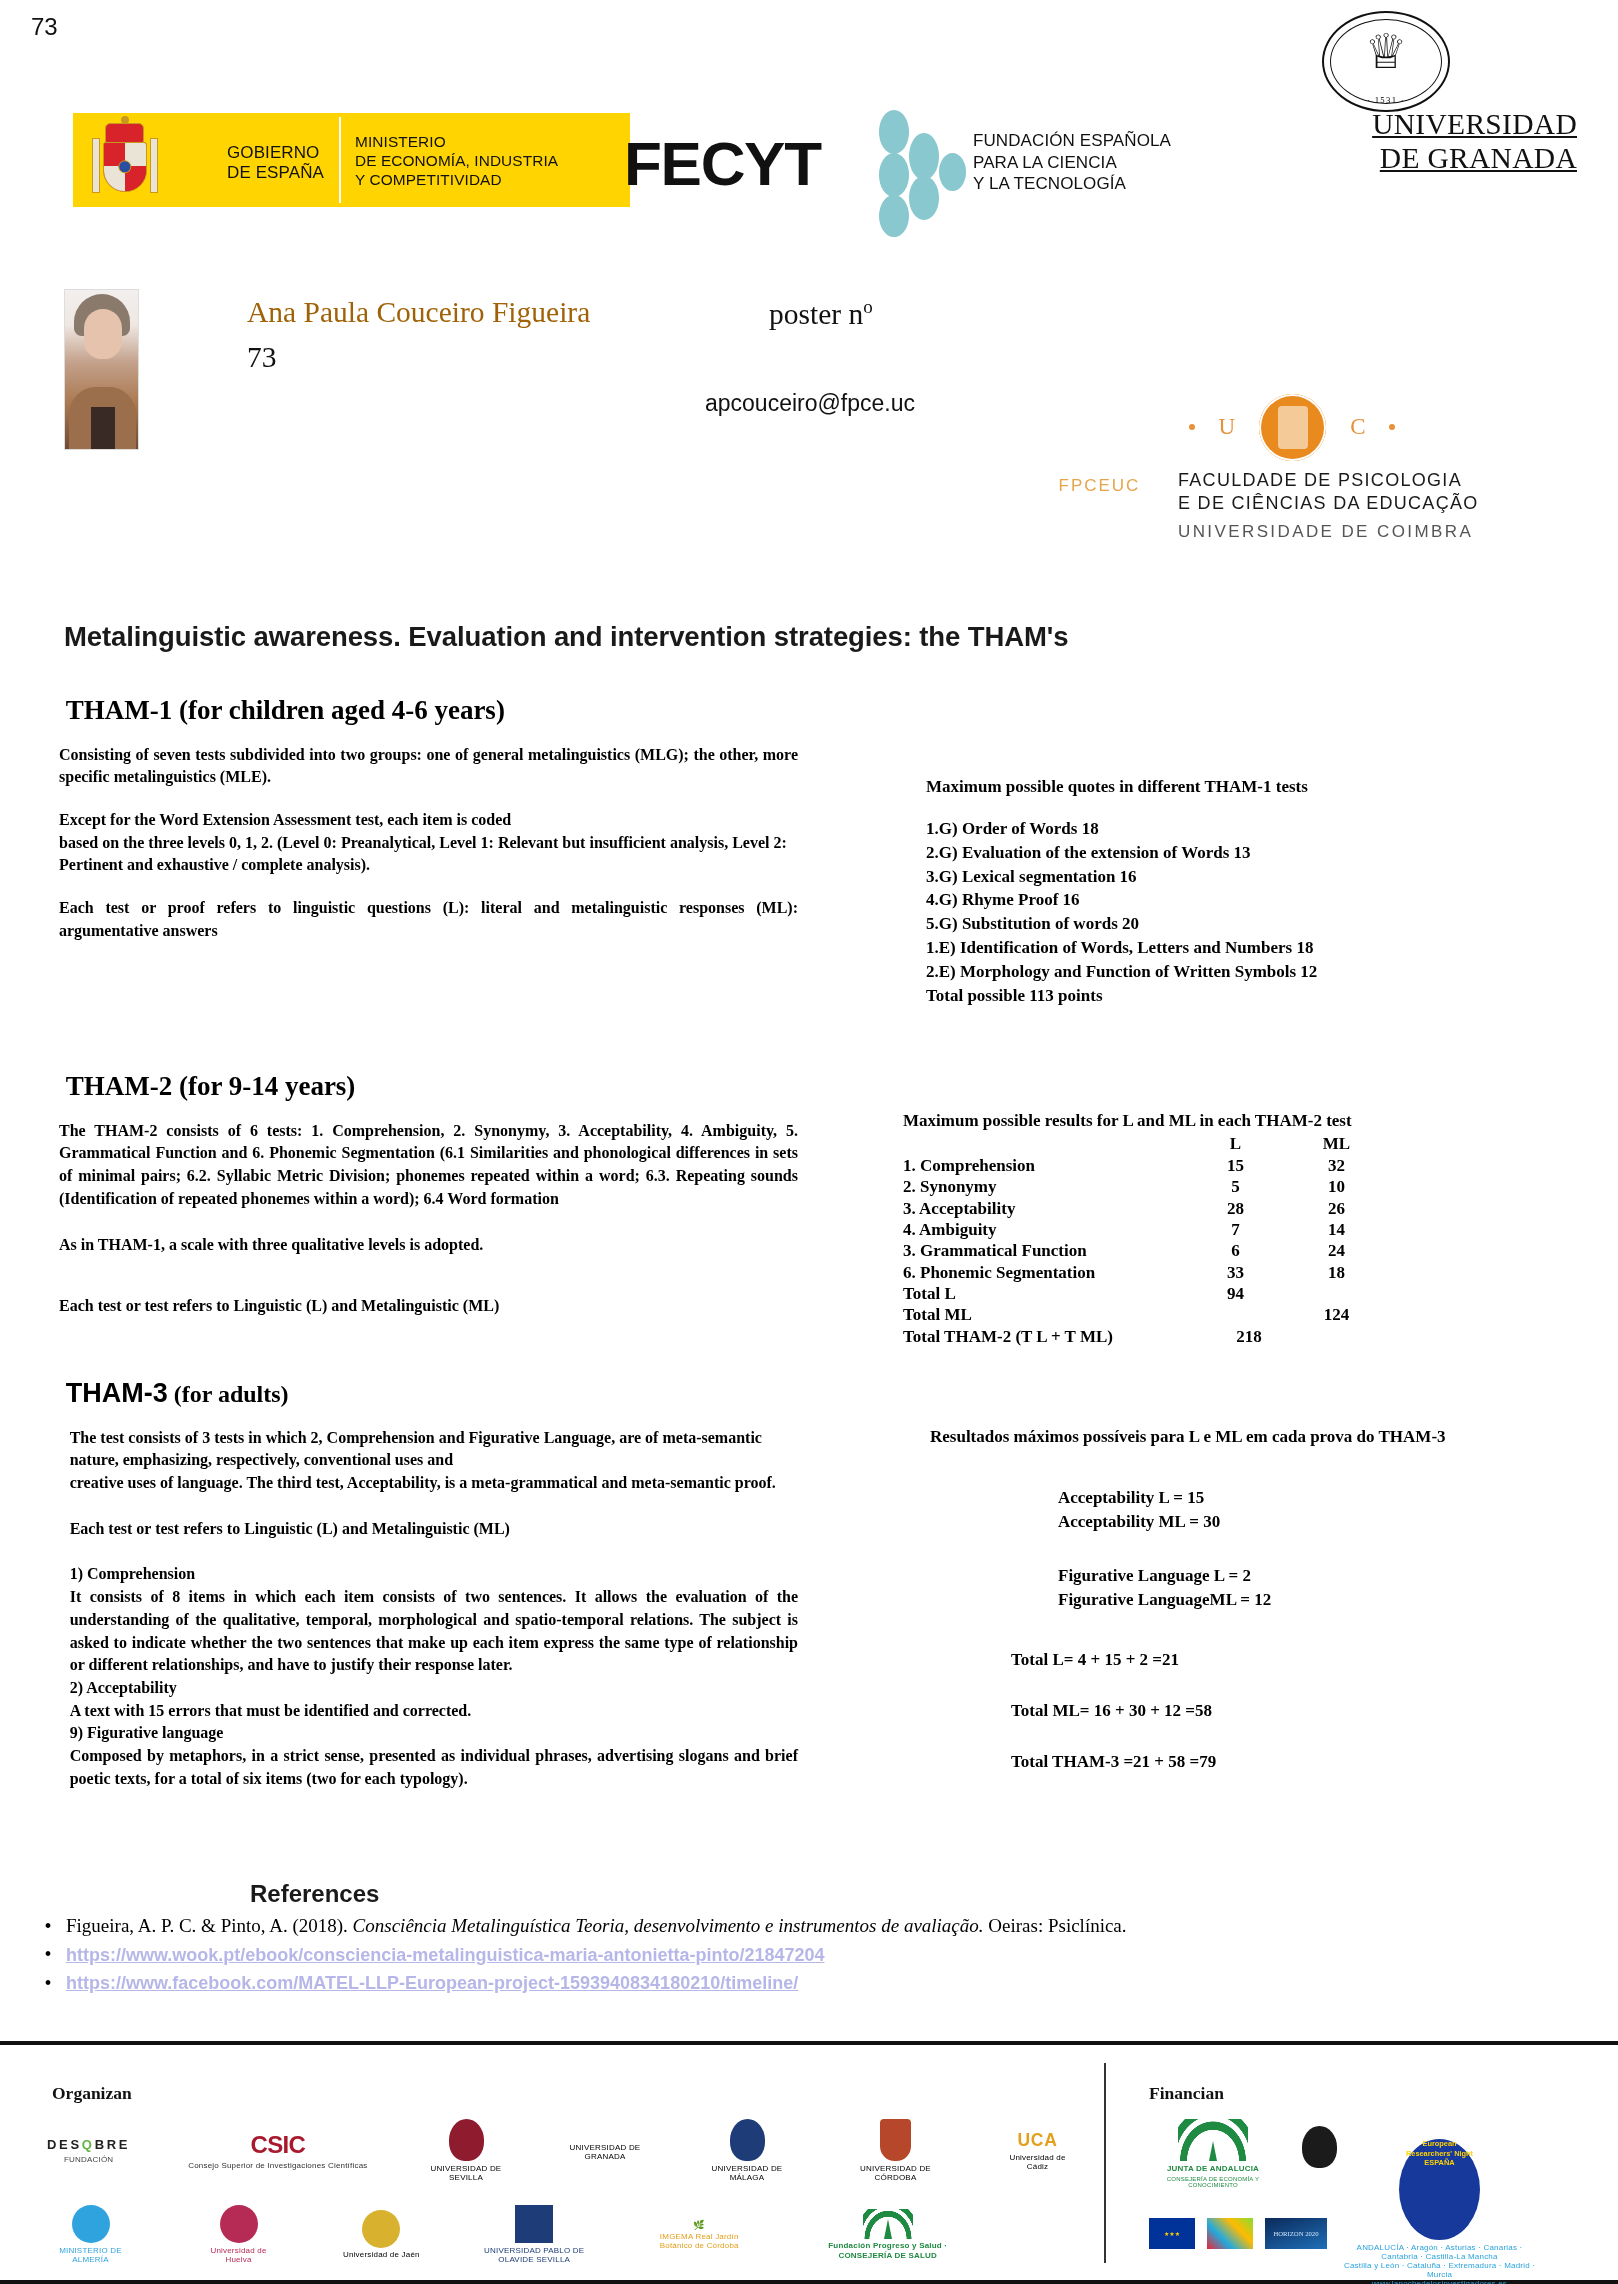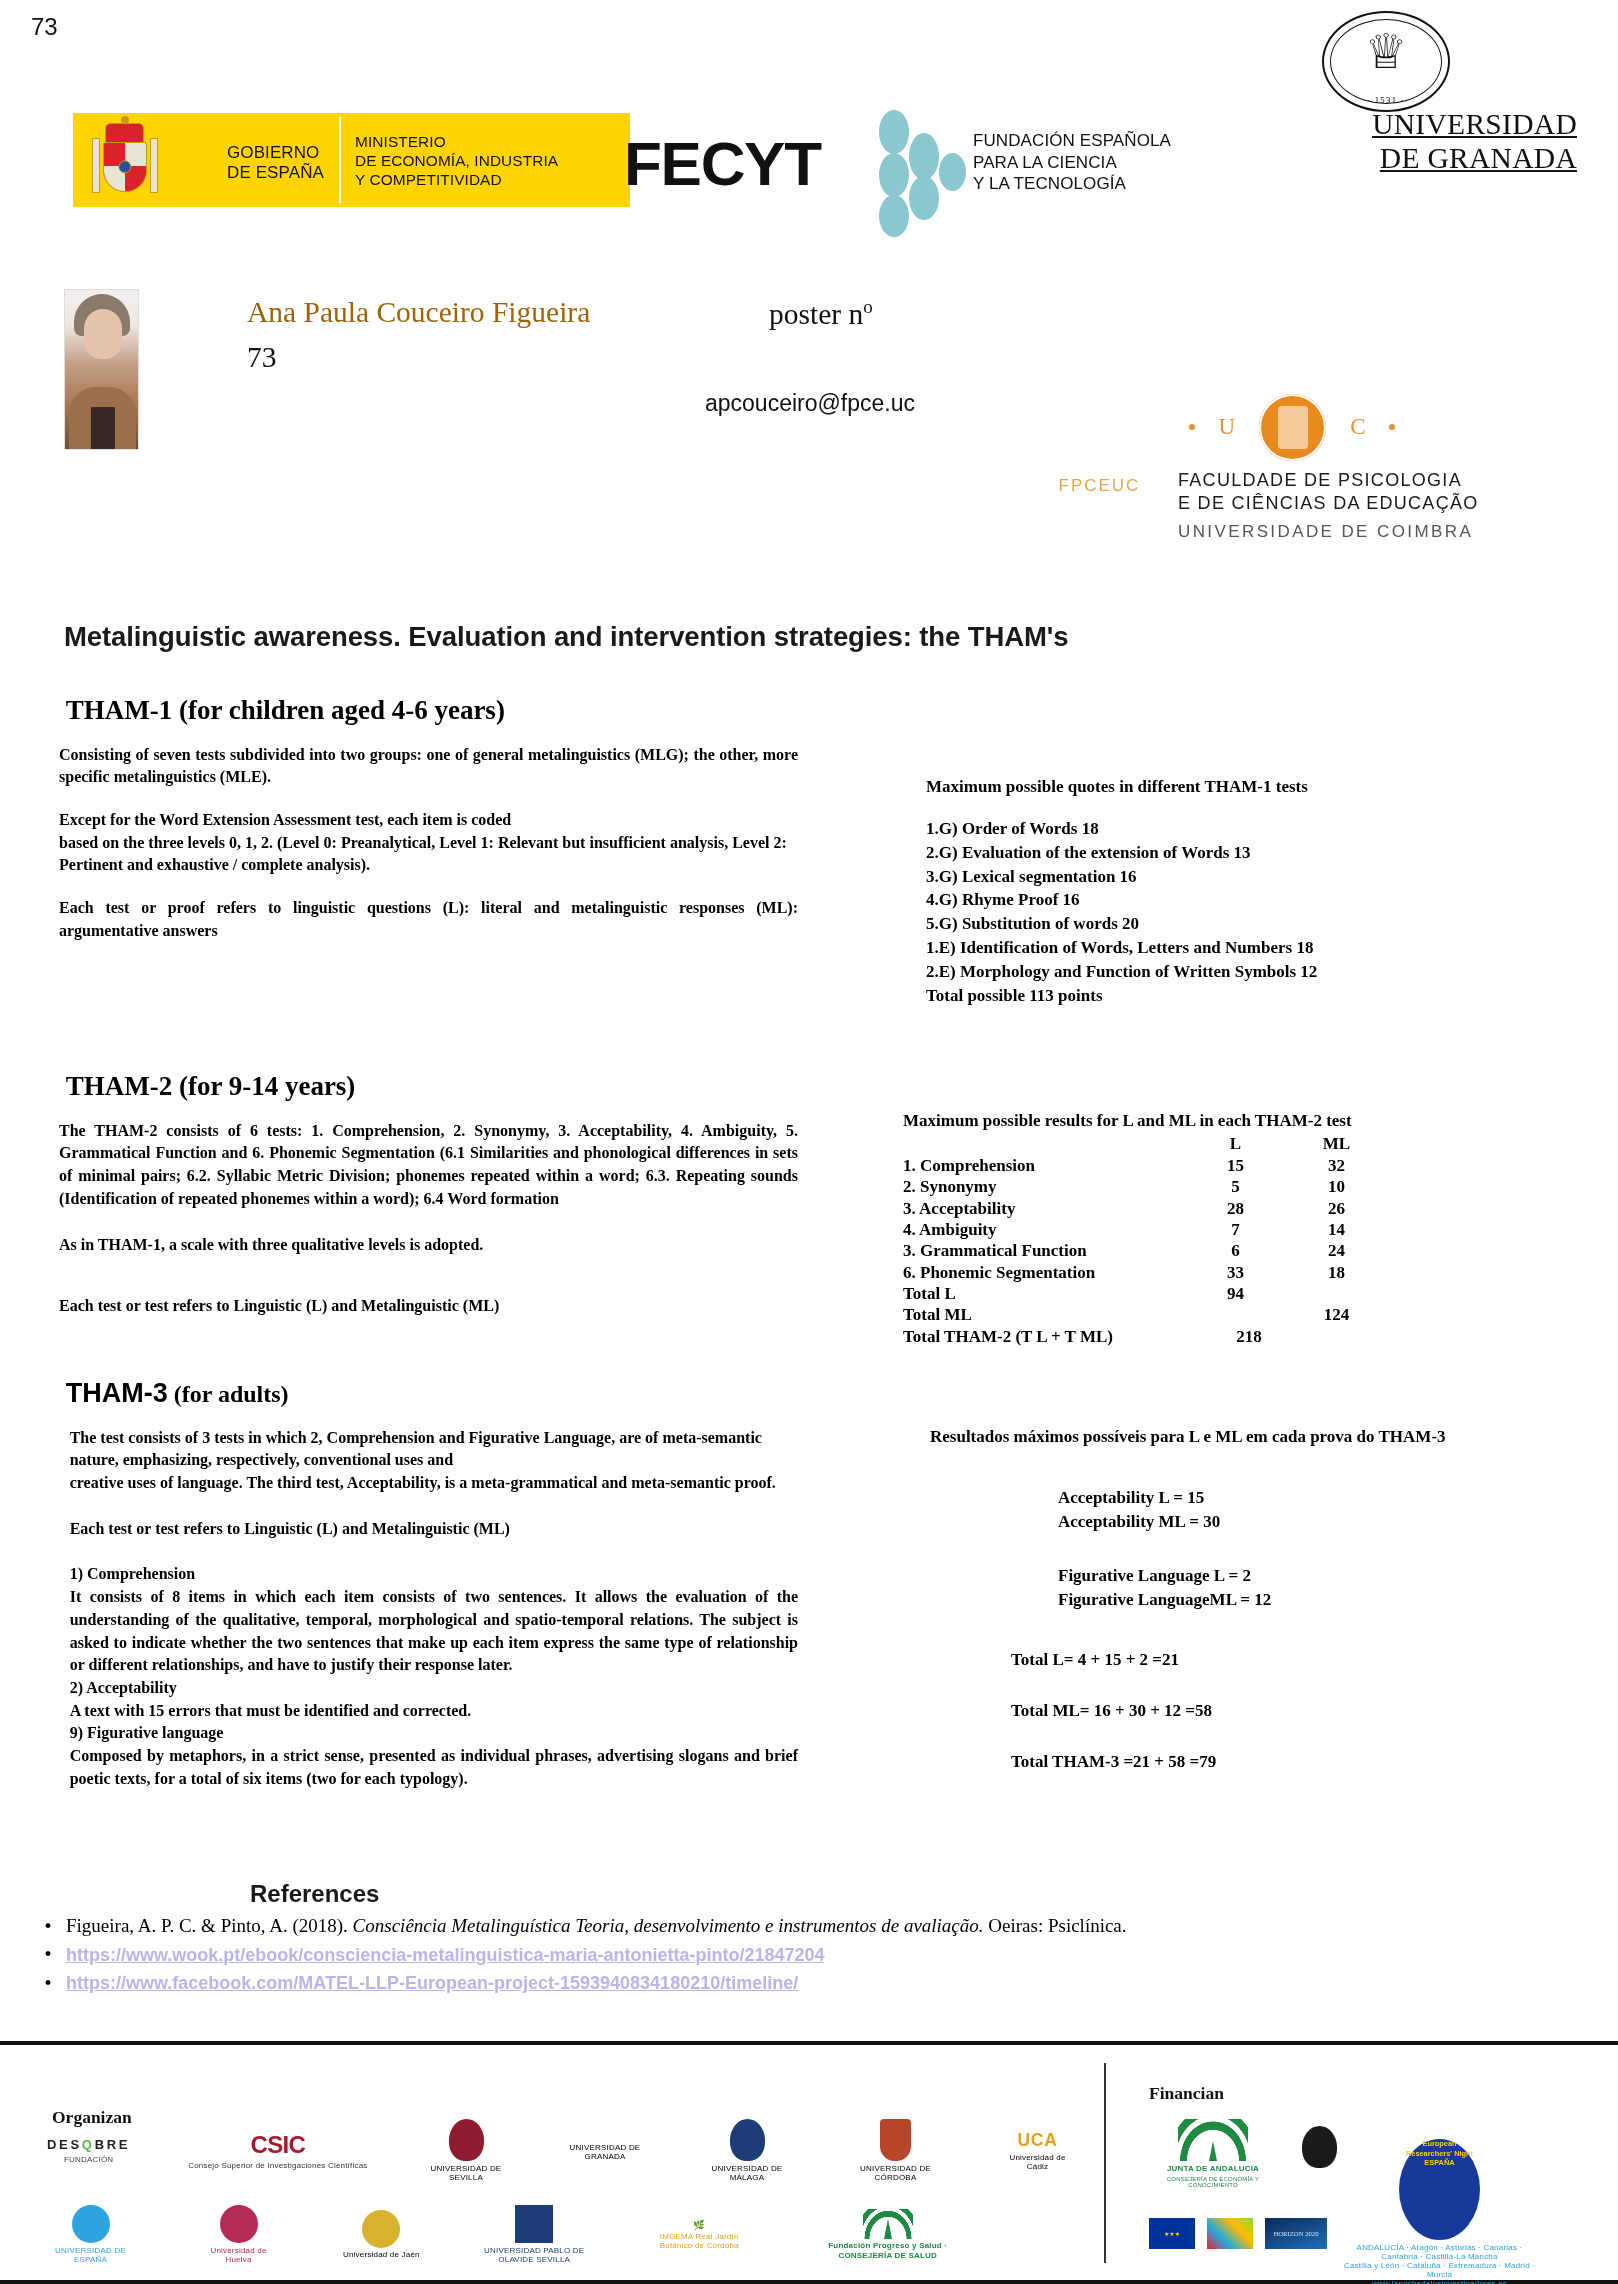--- a/index.html
+++ b/index.html
@@ -253,21 +253,21 @@
   
   .footer {
      position:absolute; left:0; top:2041px; width:1618px; height:243px;
      border-top:4px solid #111; border-bottom:4px solid #111;
      background:#fff;
   }
   .footer .vsep { position:absolute; left:1104px; top:17.5px; bottom:17.5px; width:2px; background:#333; }
   .footer .lbl {
      font-family:"Liberation Serif", serif; font-weight:bold; font-size:17.5px; color:#111;
   }
-  .footer .lbl-org { position:absolute; left:52px; top:38px;margin-top:24px; }
+  .footer .lbl-org { position:absolute; left:52px; top:38px; }
   .footer .lbl-fin { position:absolute; left:1149px; top:38px; }
 
   .logo-row { position:absolute; display:flex; align-items:center; }
   .logo {
      display:flex; flex-direction:column; align-items:center; justify-content:flex-end;
      text-align:center; font-family:"Liberation Sans", sans-serif;
   }
   .logo .glyph { display:block; }
   .logo .cap { font-size:8px; line-height:1.15; margin-top:2.7px; letter-spacing:0.2px; }
 
@@ -565,21 +565,21 @@
     </div>
     <div class="logo">
       <span class="uca glyph">UCA</span>
       <span class="cap" style="max-width:74px;">Universidad de Cádiz</span>
     </div>
   </div>
 
   <div class="logo-row" style="left:47px; top:160px; width:1034px; gap:64px;">
     <div class="logo">
       <span class="circ ual glyph"></span>
-      <span class="cap" style="color:#2ea3dd; max-width:87px;">UNIVERSIDAD DE ESPAÑA</span>
+      <span class="cap" style="color:#2ea3dd; max-width:87px;">MINISTERIO DE ALMERÍA</span>
     </div>
     <div class="logo">
       <span class="circ uhu glyph"></span>
       <span class="cap" style="color:#b62b55; max-width:81px;">Universidad de Huelva</span>
     </div>
     <div class="logo">
       <span class="circ ujaen glyph"></span>
       <span class="cap" style="max-width:87px;">Universidad de Jaén</span>
     </div>
     <div class="logo">

